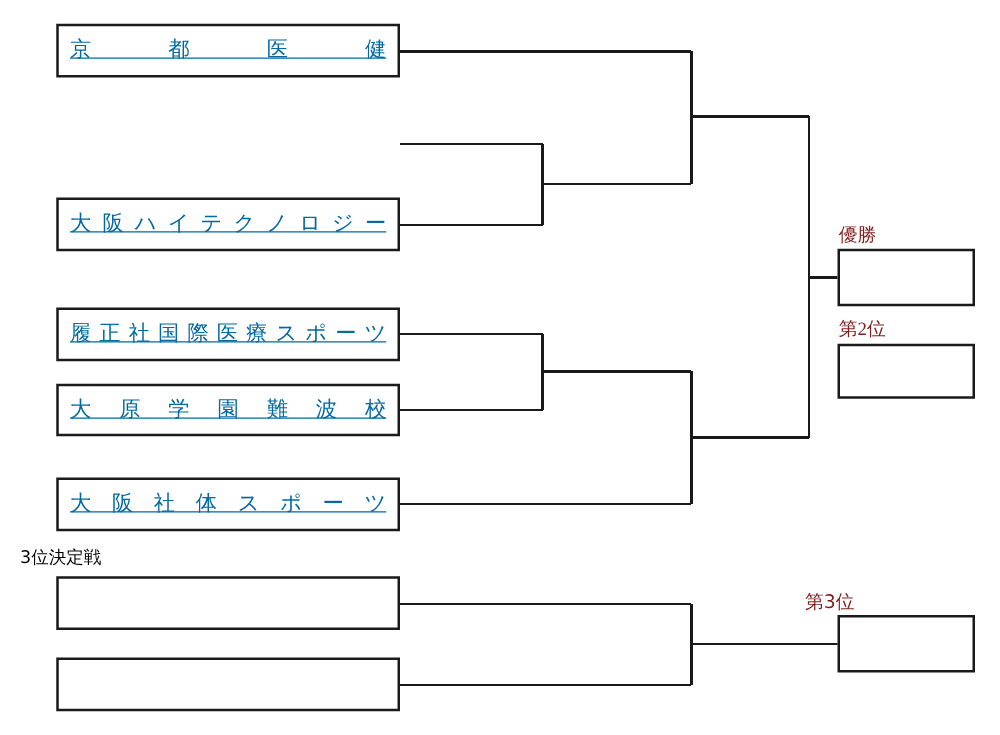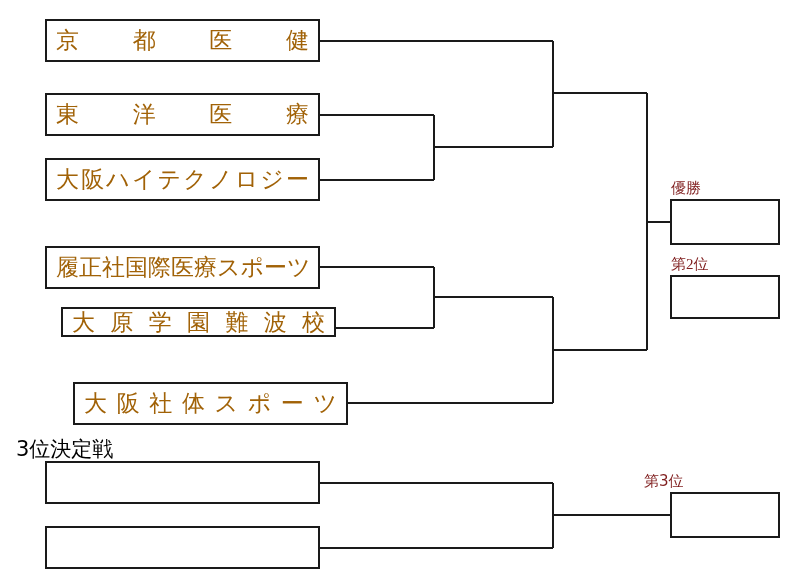--- a/index.html
+++ b/index.html
@@ -31,44 +31,45 @@
     border: 2px solid #1a1a1a;
     background: #ffffff;
     display: flex;
     align-items: center;
   }
   .team-label {
     display: block;
     width: 100%;
     box-sizing: border-box;
     padding: 0 9px;
-    font-size: 23px;
+    font-size: 17px;
     line-height: 1;
-    color: #a16207;
+    color: #0369a1;
     text-align: justify;
     text-align-last: justify;
     white-space: nowrap;
     letter-spacing: 0;
+    text-decoration: underline;
   }
   .result-box {
     position: absolute;
     box-sizing: border-box;
     border: 2px solid #1a1a1a;
     background: #ffffff;
   }
   .result-label {
     position: absolute;
     font-size: 15px;
     line-height: 1;
     color: #7f1d1d;
     white-space: nowrap;
   }
   .section-label {
     position: absolute;
-    font-size: 21px;
+    font-size: 14px;
     line-height: 1;
     color: #000000;
     white-space: nowrap;
   }
 </style>
 </head>
 <body>
 
 <div id="bracket-root">
 
@@ -110,37 +111,34 @@
       <path d="M 320 548 L 553 548"></path>
       <path d="M 553 483 L 553 548"></path>
       <path d="M 553 515 L 670 515"></path>
     </g>
   </svg>
 
   <div class="team-box" style="left:45px; top:19px; width:275px; height:43px;">
     <span class="team-label">京都医健</span>
   </div>
 
-  <div class="team-box" style="left:45px; top:93px; width:275px; height:43px;">
-    <span class="team-label">東洋医療</span>
-  </div>
 
   <div class="team-box" style="left:45px; top:246px; width:275px; height:43px;">
     <span class="team-label">履正社国際医療スポーツ</span>
   </div>
 
   <div class="team-box" style="left:45px; top:158px; width:275px; height:43px;">
     <span class="team-label">大阪ハイテクノロジー</span>
   </div>
 
-  <div class="team-box" style="left:61px; top:307px; width:275px; height:30px;">
+  <div class="team-box" style="left:45px; top:307px; width:275px; height:42px;">
     <span class="team-label">大原学園難波校</span>
   </div>
 
-  <div class="team-box" style="left:45px; top:382px; width:275px; height:43px;margin-left:28px;">
+  <div class="team-box" style="left:45px; top:382px; width:275px; height:43px;">
     <span class="team-label">大阪社体スポーツ</span>
   </div>
 
   <div class="result-label" style="left:671px; top:181px;">優勝</div>
   <div class="result-box" style="left:670px; top:199px; width:110px; height:46px;">
     <span class="team-label" style="text-align:center; text-align-last:center; line-height:42px;"></span>
   </div>
 
   <div class="result-label" style="left:671px; top:257px;font-family:Liberation Serif, serif;">第2位</div>
   <div class="result-box" style="left:670px; top:275px; width:110px; height:44px;">

